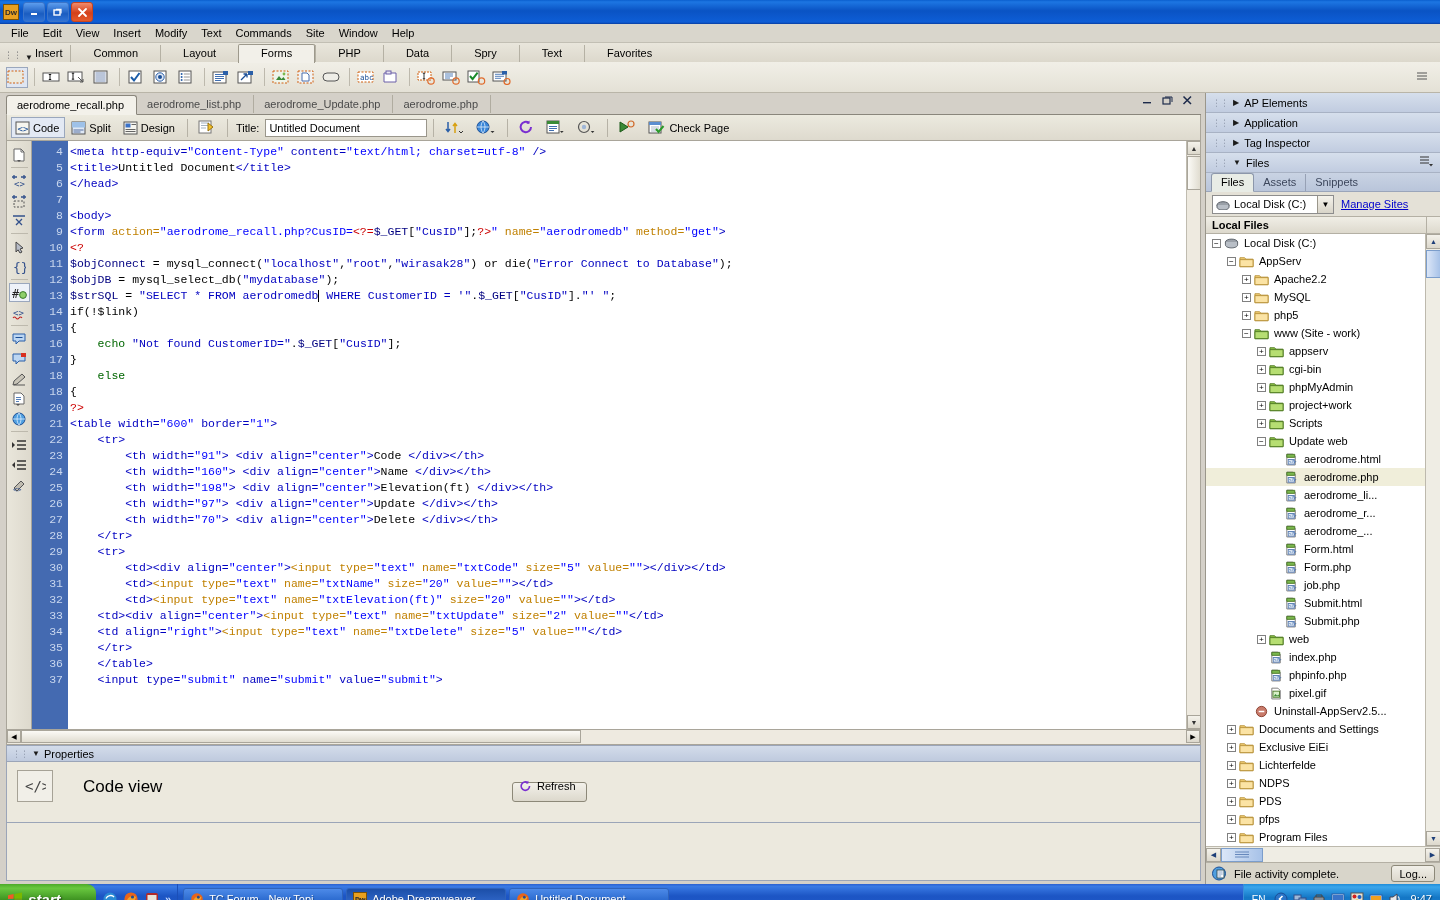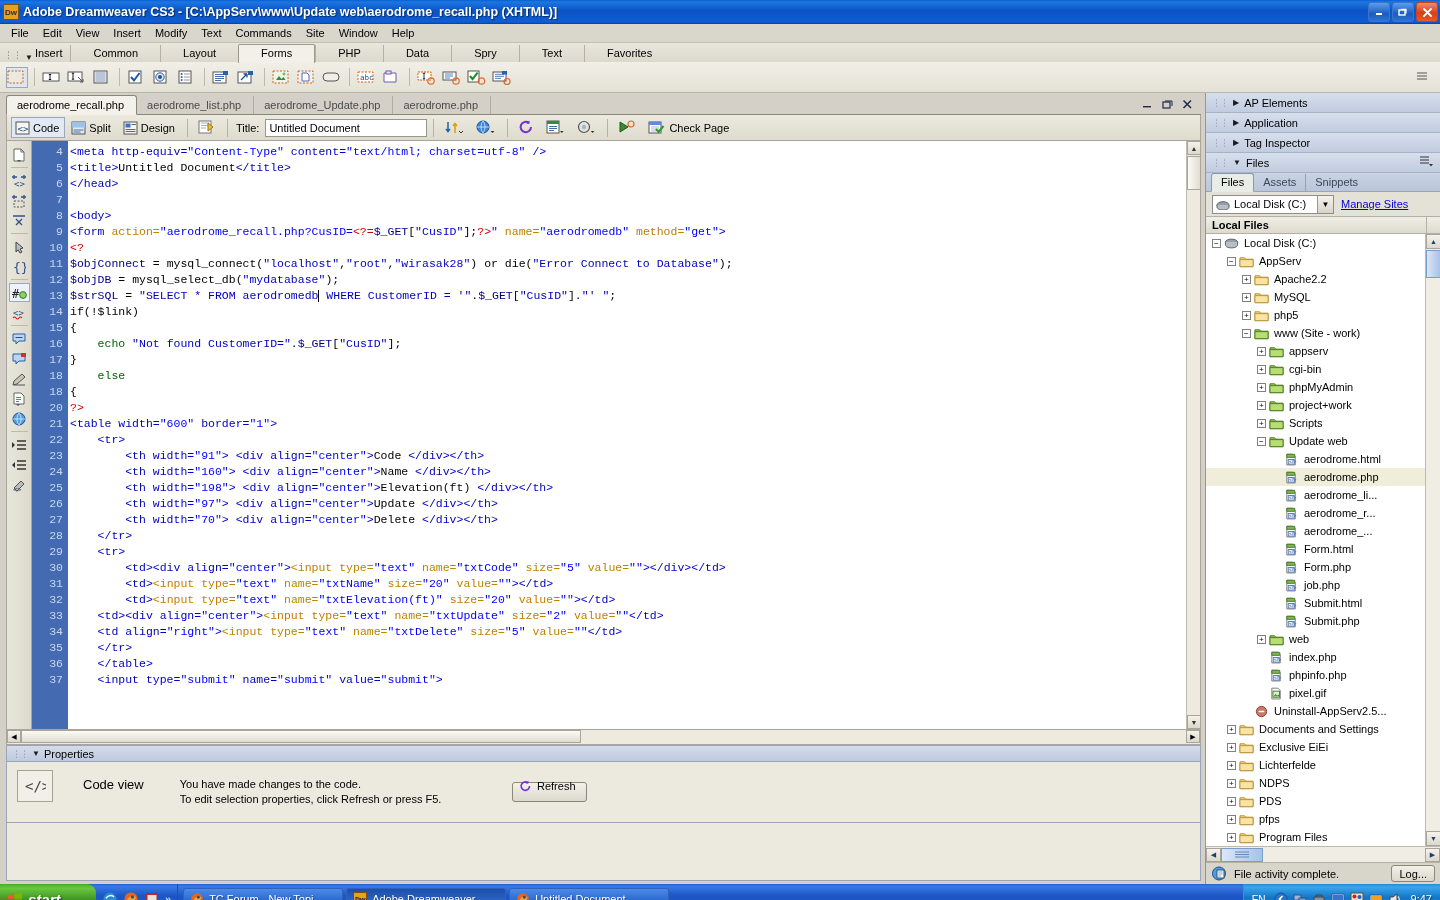--- a/index.html
+++ b/index.html
@@ -92,21 +92,21 @@
   .ibtn svg { display:block; }
   .ibtn.sel { border: 1px solid #9aa7bd; background:#dfe6f2; }
   .isep { width:1px; height:18px; background:#bdb9ad; margin:0 3px; }
   .ibar-right { margin-left:auto; display:flex; align-items:center; padding-right:4px;}
   
   #main { display: flex; height: 791px; }
   #leftcol { width: 1205px; display: flex; flex-direction: column; background:#999; }
   
   #docwin { background:#d4d0c8; padding: 2px 4px 0 6px; flex:1; display:flex; flex-direction:column;}
   #doctabs {
-    height: 20px; display: flex; align-items: flex-end;
+    height: 20px; display: flex; align-items: flex-start;
     background: #d4d0c8;
     border-bottom: 1px solid #8a867c;
   }
   .dtab {
     font-size: 11px; padding: 3px 12px 3px 10px;
     color: #4a4a4a; position: relative;
     border-right: 1px solid #b0aca0;
   }
   .dtab.active {
     background: #f3f1ea; color:#000;
@@ -216,21 +216,21 @@
   }
   #props-body {
     height:62px; background:#ece9de; border:1px solid #9ba5b8;
     display:flex; align-items:flex-start; padding:8px 10px;
     position:relative;
   }
   .prop-icon {
     width:36px; height:32px; background:#f1efe8; border:1px solid #a6a296;
     display:flex; align-items:center;justify-content:center; font-size:15px; color:#333;
   }
-  .prop-lbl { font-size:13px; margin-left:30px; margin-top:7px; }
+  .prop-lbl { font-size:17px; margin-left:30px; margin-top:7px; }
   .prop-msg { font-size:11px; margin-left:36px; margin-top:7px; line-height:15px; }
   .refresh-btn {
     position:absolute; left:505px; top:20px;
     height:20px; padding:0 10px 12px 6px; font-size:11px;
     background:linear-gradient(to bottom,#f3f1ea,#dcd8cc);
     border:1px solid #8c8878; border-radius:3px;
     display:flex; align-items:center; gap:5px;
   }
   
   #rightcol {
@@ -370,21 +370,20 @@
   }
   #tray .lang { color:#fff; font-size:10px; margin-right:3px;}
   #tray .clock { color:#fff; font-size:11px; margin-left:4px; text-shadow:1px 1px 1px rgba(0,0,0,.4);}
   .trayico { width:14px; height:14px; display:block;}
 </style>
 </head>
 <body>
 
 <div id="titlebar">
   <div class="tb-icon">Dw</div>
-  <div class="tb-title">Adobe Dreamweaver CS3 - [C:\AppServ\www\Update web\aerodrome_recall.php (XHTML)]</div>
   <div class="winbtns">
     <div class="winbtn">
       <svg width="10" height="10" viewBox="0 0 10 10">
           <rect x="2" y="6" width="6" height="2" fill="#fff"></rect>
         </svg>
     </div>
     <div class="winbtn">
       <svg width="10" height="10" viewBox="0 0 10 10">
           <rect x="1" y="3" width="6" height="5" fill="none" stroke="#fff" stroke-width="1.4"></rect>
           <path d="M3 2.4h5v4" fill="none" stroke="#fff" stroke-width="1.2"></path>
@@ -842,24 +841,20 @@
         <span class="tri">▼</span>
         <span>Properties</span>
       </div>
       <div id="props-body">
         <div class="prop-icon">
           <svg width="22" height="18">
               <text x="1" y="14" font-size="14" fill="#444" font-family="monospace">&lt;/&gt;</text>
             </svg>
         </div>
         <div class="prop-lbl">Code view</div>
-        <div class="prop-msg">
-          <div>You have made changes to the code.</div>
-          <div>To edit selection properties, click Refresh or press F5.</div>
-        </div>
         <div class="refresh-btn">
           <svg width="13" height="13" viewBox="0 0 16 15">
               <path d="M13 7a5.2 5.2 0 1 1-2-4.1" fill="none" stroke="#7a2fd0" stroke-width="2"></path>
               <path d="M11.5 0.5v3.2h-3.2z" fill="#7a2fd0"></path>
             </svg>
           <span>Refresh</span>
         </div>
       </div>
       <div style="height:58px;background:#ece9de;border:1px solid #9ba5b8;border-top:none;"></div>
     </div>

